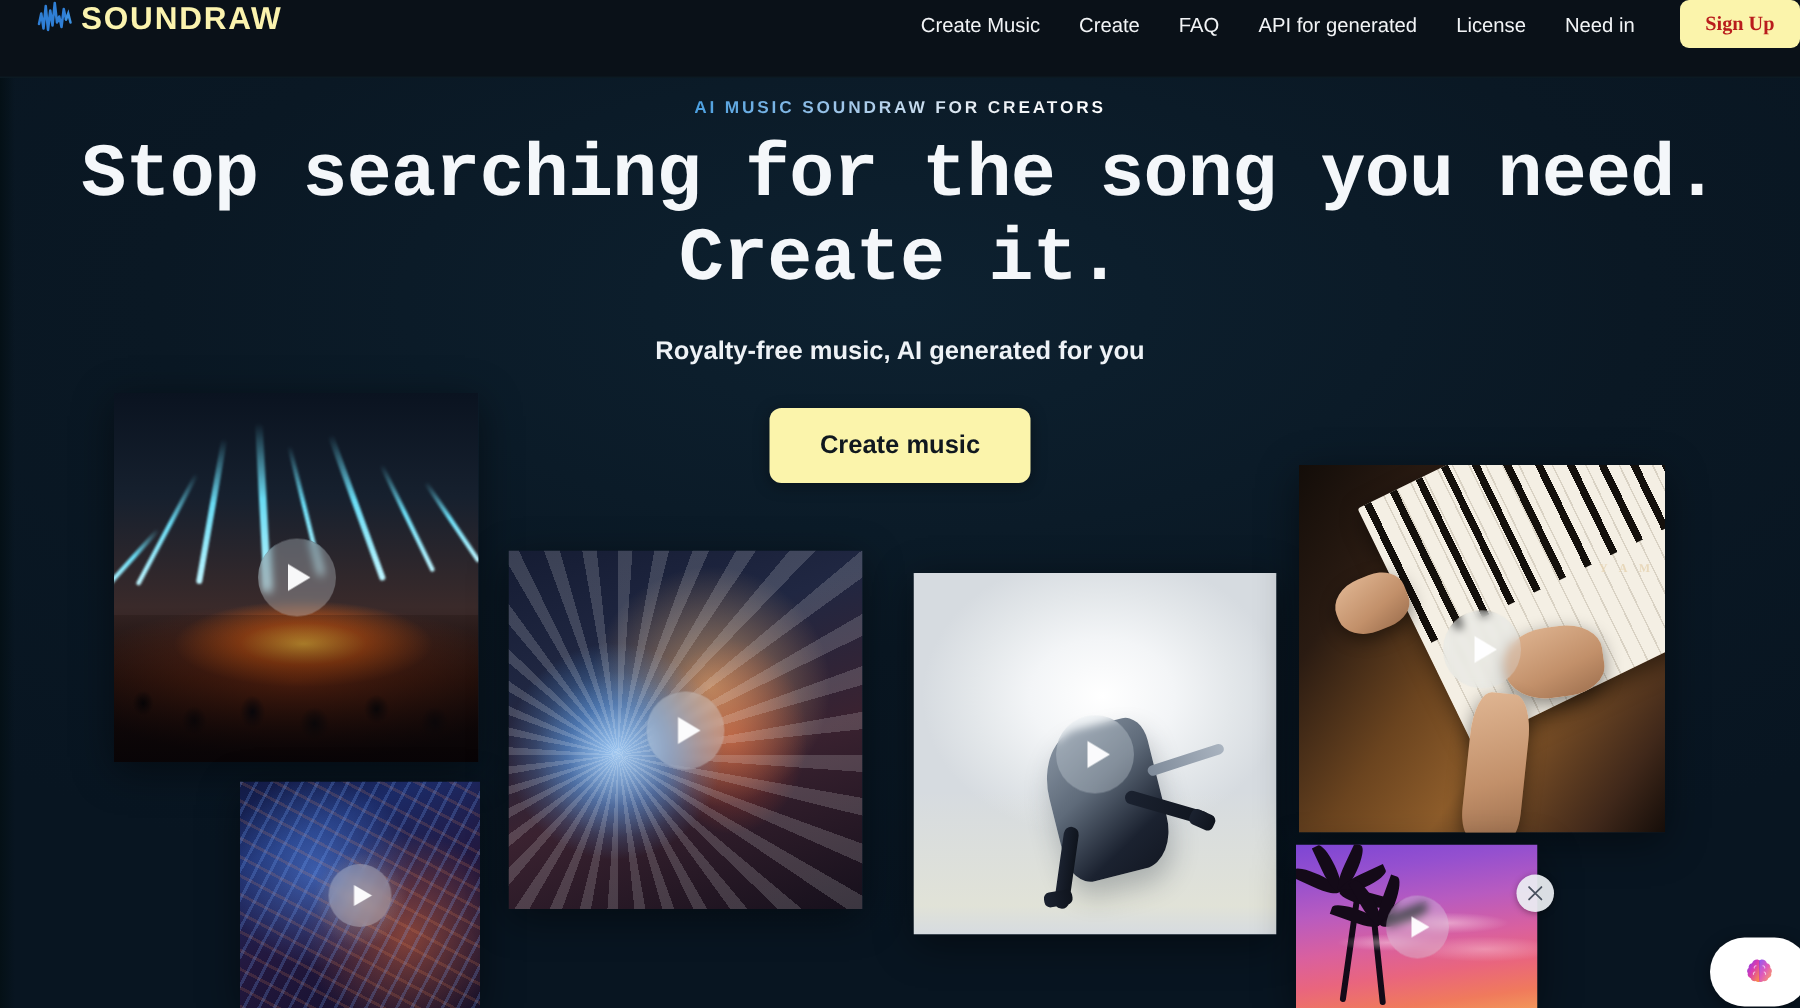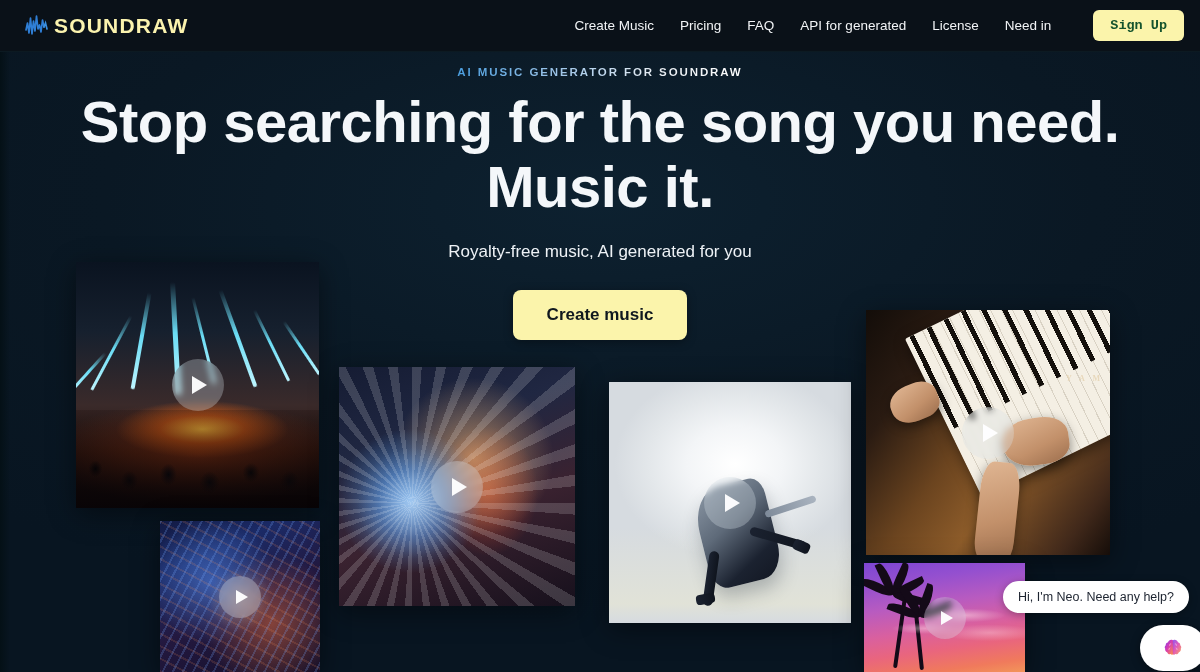--- a/index.html
+++ b/index.html
@@ -24,64 +24,64 @@
     content:"";
     position:absolute; left:0; top:52px; bottom:0; width:10px;
     background:linear-gradient(90deg,#041016 0%, rgba(10,26,38,0) 100%);
     pointer-events:none;
   }
 
   
   .header {
     position:absolute; top:0; left:0; right:0; height:52px;
     background:#0a1118;
-    display:flex; align-items:center;
-    padding:0 16px 0 24px;
+    display:flex; align-items:flex-start;
+    padding:0 0 0 24px;
     z-index:40;
     border-bottom:1px solid #0c1a22;
   }
   .logo { display:flex; align-items:center; gap:2px; cursor:pointer; }
   .logo-mark { width:28px; height:24px; display:block; }
   .logo-text {
     font-size:21px; font-weight:bold; letter-spacing:1.2px;
     color:#fbf3ae;
     line-height:1;
   }
   .nav { margin-left:auto; display:flex; align-items:center; gap:26px; }
   .nav-link {
     font-size:13.5px; color:#f2f4f6; white-space:nowrap;
     cursor:pointer; text-decoration:none;
   }
   .signup-btn {
-    background:#fbf4ab; color:#14532d;
+    background:#fbf4ab; color:#b91c1c;
     font-size:13.5px; font-weight:bold;
     padding:8px 17px; border-radius:6px;
     border:none; cursor:pointer; white-space:nowrap;
-    margin-left:16px;
-    font-family:Liberation Mono, monospace;
+    margin-left:4px;
+    font-family:Liberation Serif, serif;
   }
 
   
   .hero { position:absolute; top:52px; left:0; right:0; z-index:20; text-align:center; }
   .eyebrow {
     margin-top:14px;
     font-size:11.5px; font-weight:bold; letter-spacing:1.9px;
     background:linear-gradient(90deg,#4b9fe0 0%, #9dc4e8 35%, #e9eef3 70%, #ffffff 100%);
     -webkit-background-clip:text; background-clip:text;
     -webkit-text-fill-color:transparent; color:transparent;
     display:inline-block;
   }
   .headline {
     margin-top:10px;
-    font-size:58px; font-weight:bold; line-height:1.12;
-    color:#f4f7fa; letter-spacing:-0.5px;
+    font-size:50px; font-weight:bold; line-height:1.12;
+    color:#f4f7fa; letter-spacing:-0.5px;font-family:Liberation Mono, monospace;
   }
   .headline .l2 { display:block; }
   .subhead {
-    margin-top:22px; font-size:17px; color:#eef2f6; font-weight:400;
+    margin-top:22px; font-size:17px; color:#eef2f6; font-weight:700;
   }
   .cta-wrap { margin-top:28px; }
   .cta-btn {
     background:#fbf4ab; color:#10181f;
     font-size:17px; font-weight:bold;
     padding:15px 34px; border-radius:8px;
     border:none; cursor:pointer;
     font-family:"Liberation Sans", sans-serif;
     box-shadow:0 2px 10px rgba(0,0,0,.35);
   }
@@ -285,36 +285,36 @@
     <div class="logo">
       <svg class="logo-mark" viewBox="0 0 28 24">
         <path d="M2 16 L3.5 9 L5 19 L6.5 4 L8 20 L9.5 7 L11 17 L12.5 2 L14 15 L15.5 11 L17 18 L18.5 6 L20 13" fill="none" stroke="#2f7fd6" stroke-width="1.7" stroke-linecap="round" stroke-linejoin="round"></path>
         <path d="M20 13 L21.5 9 L23 15" fill="none" stroke="#3b90e0" stroke-width="1.7" stroke-linecap="round"></path>
       </svg>
       <span class="logo-text">SOUNDRAW</span>
     </div>
 
     <div class="nav">
       <a class="nav-link">Create Music</a>
-      <a class="nav-link">Pricing</a>
+      <a class="nav-link">Create</a>
       <a class="nav-link">FAQ</a>
       <a class="nav-link">API for generated</a>
       <a class="nav-link">License</a>
       <a class="nav-link">Need in</a>
       <button class="signup-btn">Sign Up</button>
     </div>
   </div>
 
   <div class="hero">
     <div>
-      <span class="eyebrow">AI MUSIC GENERATOR FOR SOUNDRAW</span>
+      <span class="eyebrow">AI MUSIC SOUNDRAW FOR CREATORS</span>
     </div>
     <h1 class="headline">
       <span>Stop searching for the song you need.</span>
-      <span class="l2">Music it.</span>
+      <span class="l2">Create it.</span>
     </h1>
     <p class="subhead">Royalty-free music, AI generated for you</p>
     <div class="cta-wrap">
       <button class="cta-btn">Create music</button>
     </div>
   </div>
 
   <div class="tile" id="tile-concert">
     <div class="art art-concert">
       <div class="beam" style="left:14%;top:20%;width:3px;height:34%;transform:rotate(28deg);"></div>
@@ -395,21 +395,20 @@
         <i style="border-left-width:12px;border-top-width:7px;border-bottom-width:7px;"></i>
       </div>
   </div>
 
   <div class="chat-close">
     <svg width="11" height="11" viewBox="0 0 12 12">
       <path d="M1.5 1.5 L10.5 10.5 M10.5 1.5 L1.5 10.5" stroke="#4a5260" stroke-width="1.3" stroke-linecap="round"></path>
     </svg>
   </div>
 
-  <div class="chat-bubble">Hi, I'm Neo. Need any help?</div>
 
   <div class="chat-launcher">
     <svg class="brain" viewBox="0 0 24 24">
       <defs>
         <linearGradient id="bg1" x1="0" y1="0" x2="1" y2="1">
           <stop offset="0%" stop-color="#7b3ff2"></stop>
           <stop offset="45%" stop-color="#d93bb0"></stop>
           <stop offset="100%" stop-color="#ff9a3c"></stop>
         </linearGradient>
       </defs>

